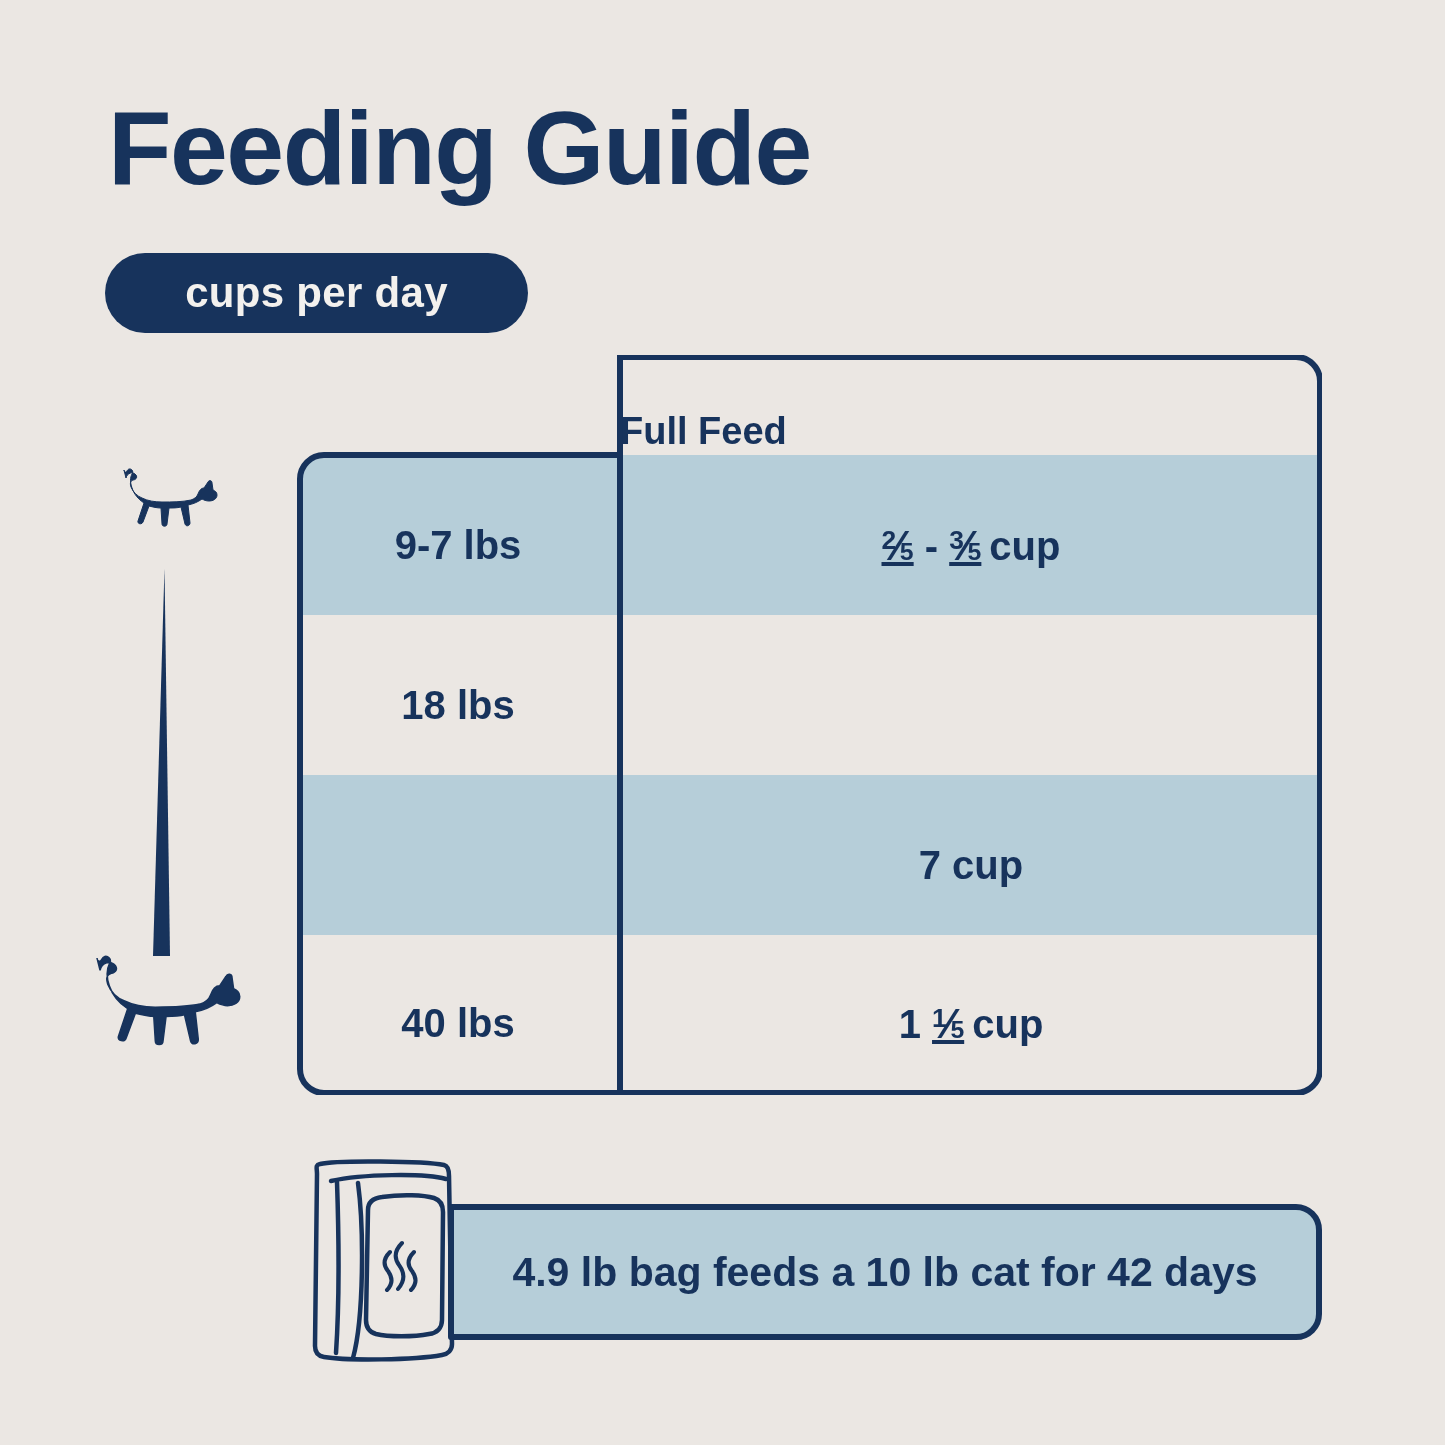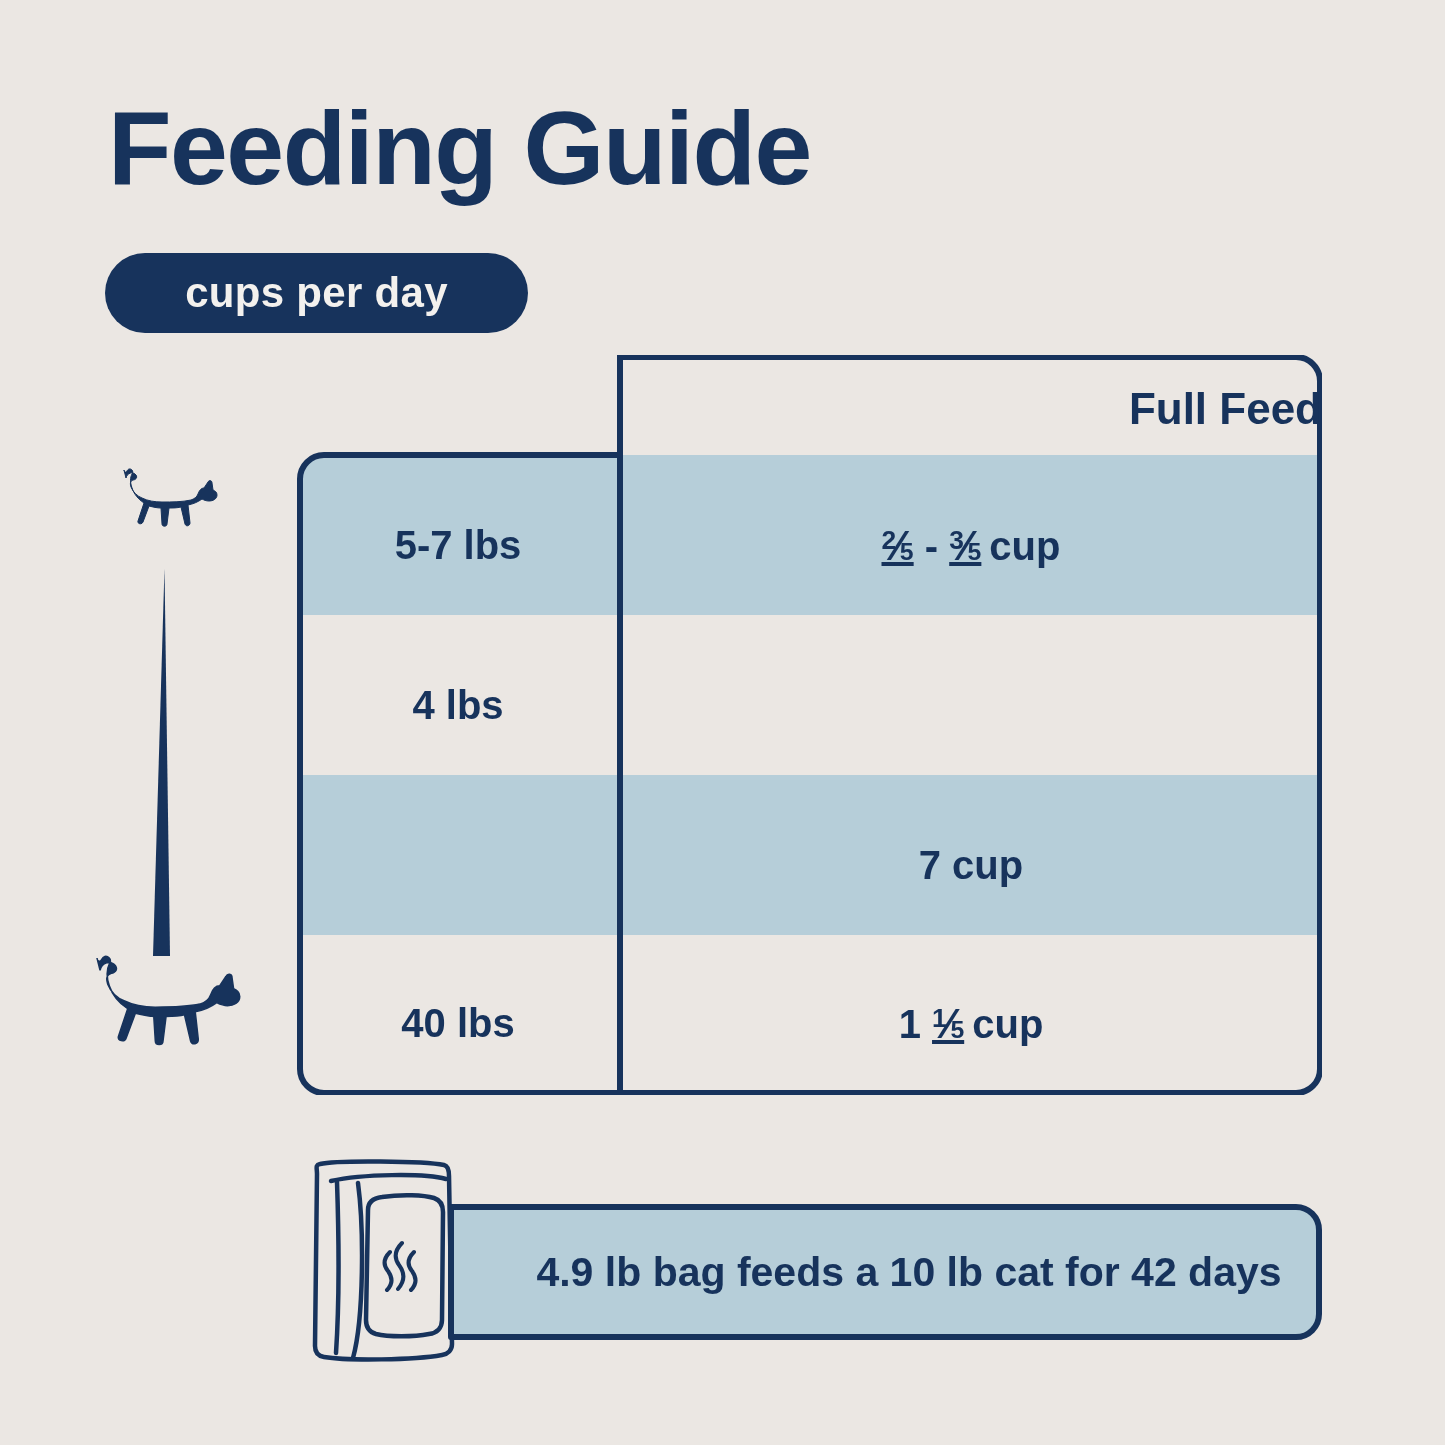--- a/index.html
+++ b/index.html
@@ -95,23 +95,23 @@
   }
   .col-feed {
     left: 324px;
     width: 702px;
     text-align: center;
     font-size: 40px;
   }
   #header-label {
     left: 324px;
     width: 702px;
-    text-align: right;
-    font-size: 44px;
-    top: 32px;
+    text-align: left;
+    font-size: 38px;
+    top: 57px;
   }
 
   
   .frac { display: inline-block; white-space: nowrap; text-decoration: underline; }
   .frac .num { font-size: 0.66em; vertical-align: 0.42em; }
   .frac .sl  { font-size: 1.05em; margin: 0 -0.04em; }
   .frac .den { font-size: 0.62em; vertical-align: -0.02em; }
 
   
   #bag-icon { position: absolute; left: 306px; top: 1148px; }
@@ -129,21 +129,20 @@
     left: 0; top: 0;
     width: 874px;
     height: 136px;
     display: flex;
     align-items: center;
     justify-content: center;
     color: #17335c;
     font-size: 41px;
     font-weight: 700;
     white-space: nowrap;
-    padding-left: 24px;
   }
 </style>
 </head>
 <body>
 
 <div id="stage">
 
   <div id="pill">
     <span id="pill-label">cups per day</span>
   </div>
@@ -202,22 +201,22 @@
         <rect x="318" y="420" width="712" height="160" fill="#b6ced9"></rect>
       </g>
 
       <use href="#leftBody" fill="none" stroke="#17335c" stroke-width="6"></use>
       <use href="#rightBody" fill="none" stroke="#17335c" stroke-width="6"></use>
       <line x1="324" y1="100" x2="324" y2="738" stroke="#17335c" stroke-width="6"></line>
     </svg>
 
     <div class="cell-text" id="header-label">Full Feed</div>
 
-    <div class="cell-text col-weight" style="top:170px">5-7 lbs</div>
-    <div class="cell-text col-weight" style="top:330px">4 lbs</div>
+    <div class="cell-text col-weight" style="top:170px">9-7 lbs</div>
+    <div class="cell-text col-weight" style="top:330px">18 lbs</div>
     <div class="cell-text col-weight" style="top:648px">40 lbs</div>
 
     <div class="cell-text col-feed" id="feed-0" style="top:170px"><span class="frac"><span class="num">2</span><span class="sl">⁄</span><span class="den">5</span></span><span> - </span><span class="frac"><span class="num">3</span><span class="sl">⁄</span><span class="den">5</span></span><span> cup</span></div>
     <div class="cell-text col-feed" id="feed-2" style="top:490px"><span>7 cup</span></div>
     <div class="cell-text col-feed" id="feed-3" style="top:648px"><span>1 </span><span class="frac"><span class="num">1</span><span class="sl">⁄</span><span class="den">5</span></span><span> cup</span></div>
   </div>
 
   <svg id="bag-icon" width="166" height="220" viewBox="0 0 166 220">
     <g fill="none" stroke="#17335c" stroke-width="4.5" stroke-linecap="round" stroke-linejoin="round">
       <path d="M14 16 C 30 12, 118 13, 138 17 C 142 18, 143 22, 143 28

